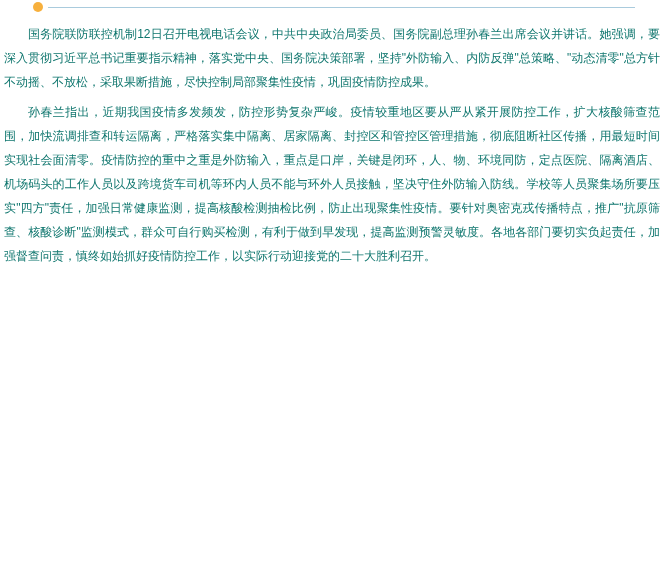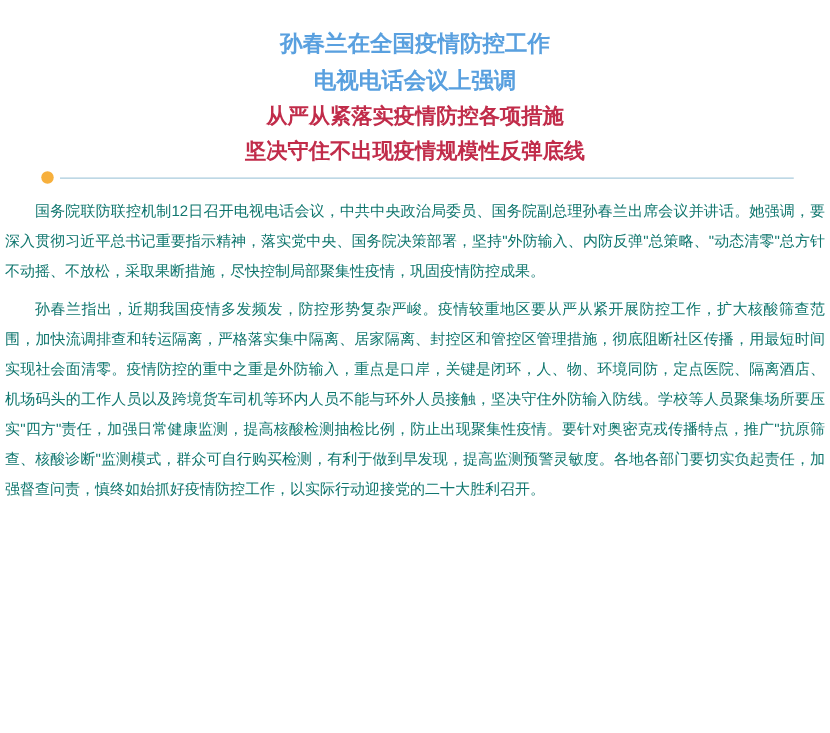--- a/index.html
+++ b/index.html
@@ -58,26 +58,20 @@
     text-indent: 2em;
     word-break: break-all;
     margin: 0 0 6px 0;
   }
 </style>
 </head>
 <body>
 
 <div class="page">
 
-  <div class="titles">
-    <div class="title-line-blue">孙春兰在全国疫情防控工作</div>
-    <div class="title-line-blue">电视电话会议上强调</div>
-    <div class="title-line-red">从严从紧落实疫情防控各项措施</div>
-    <div class="title-line-red">坚决守住不出现疫情规模性反弹底线</div>
-  </div>
 
   <div class="divider">
     <span class="divider-dot"></span>
     <span class="divider-line"></span>
   </div>
 
   <div class="article">
     <p>国务院联防联控机制12日召开电视电话会议，中共中央政治局委员、国务院副总理孙春兰出席会议并讲话。她强调，要深入贯彻习近平总书记重要指示精神，落实党中央、国务院决策部署，坚持"外防输入、内防反弹"总策略、"动态清零"总方针不动摇、不放松，采取果断措施，尽快控制局部聚集性疫情，巩固疫情防控成果。</p>
     <p>孙春兰指出，近期我国疫情多发频发，防控形势复杂严峻。疫情较重地区要从严从紧开展防控工作，扩大核酸筛查范围，加快流调排查和转运隔离，严格落实集中隔离、居家隔离、封控区和管控区管理措施，彻底阻断社区传播，用最短时间实现社会面清零。疫情防控的重中之重是外防输入，重点是口岸，关键是闭环，人、物、环境同防，定点医院、隔离酒店、机场码头的工作人员以及跨境货车司机等环内人员不能与环外人员接触，坚决守住外防输入防线。学校等人员聚集场所要压实"四方"责任，加强日常健康监测，提高核酸检测抽检比例，防止出现聚集性疫情。要针对奥密克戎传播特点，推广"抗原筛查、核酸诊断"监测模式，群众可自行购买检测，有利于做到早发现，提高监测预警灵敏度。各地各部门要切实负起责任，加强督查问责，慎终如始抓好疫情防控工作，以实际行动迎接党的二十大胜利召开。</p>
   </div>

